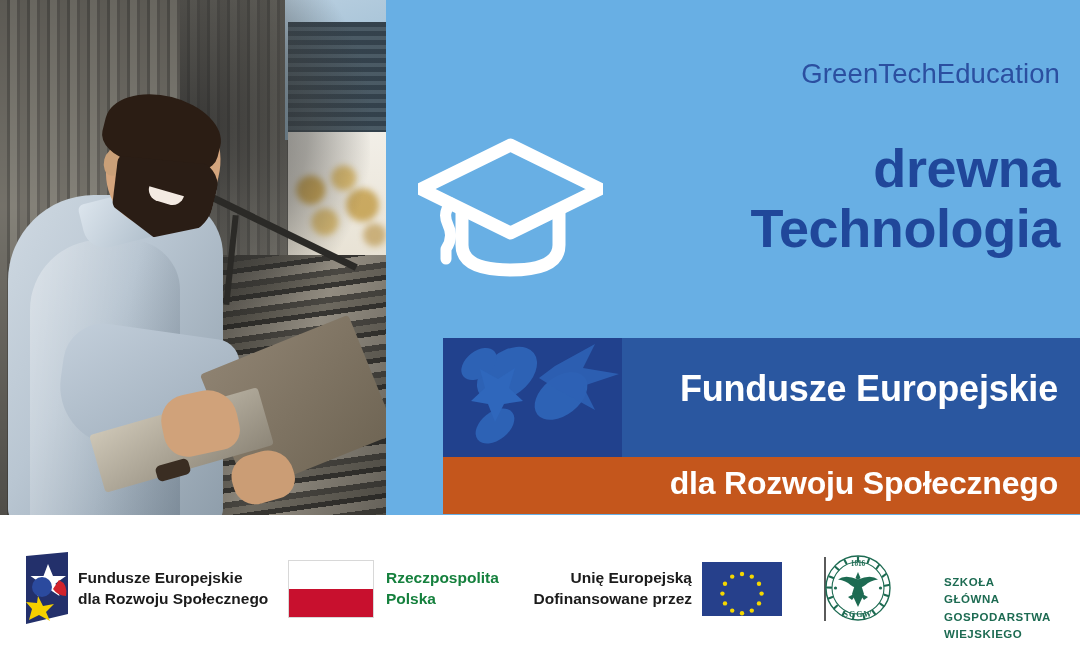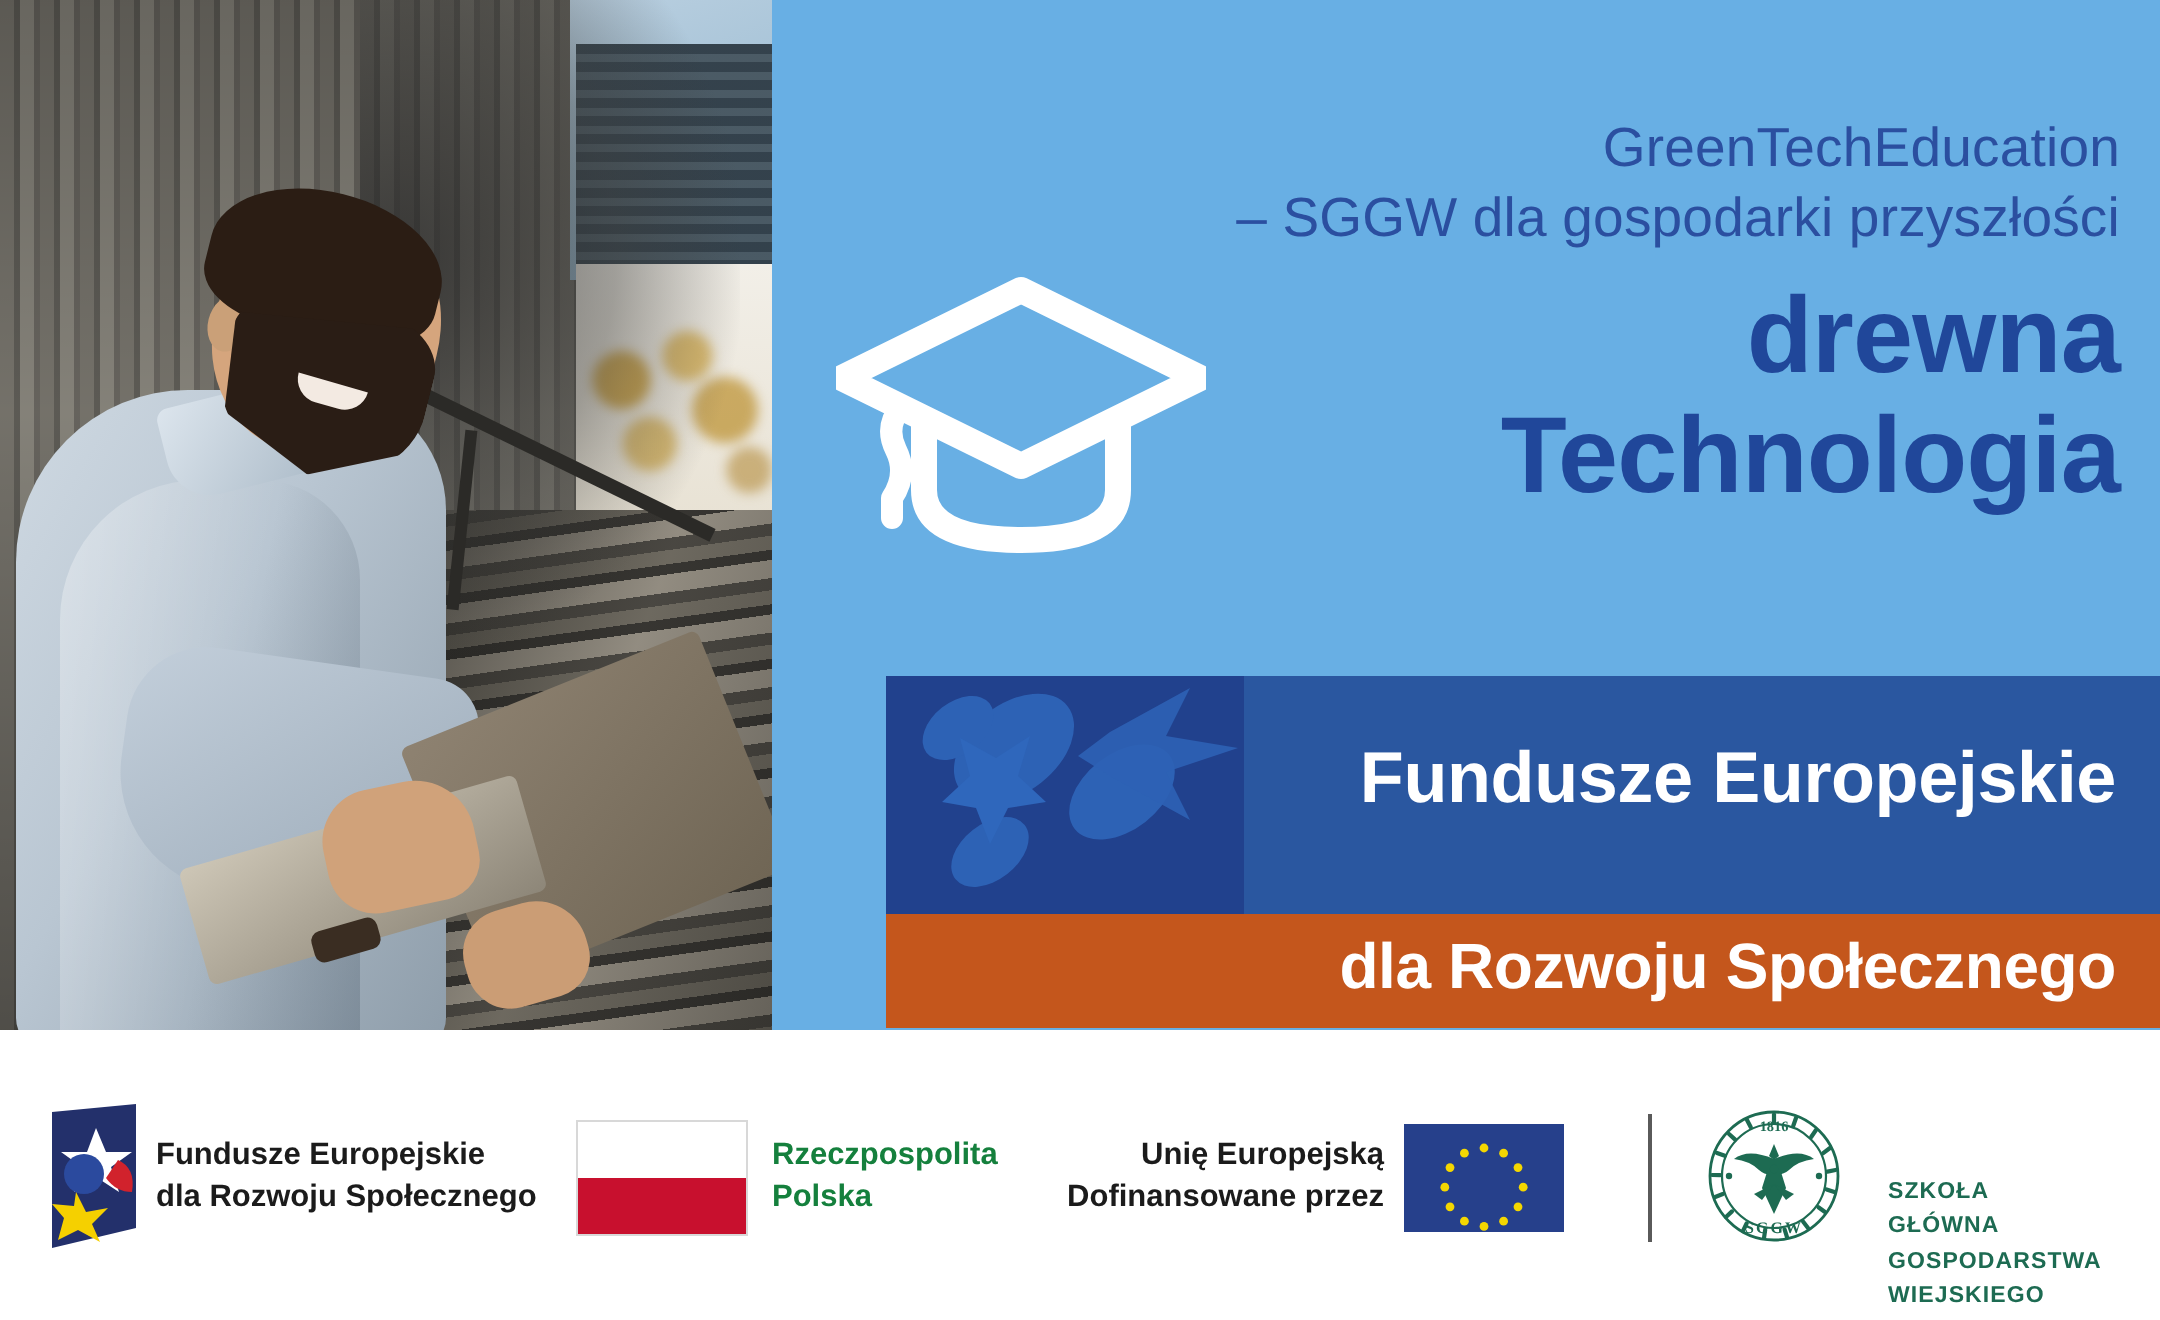--- a/index.html
+++ b/index.html
@@ -222,23 +222,23 @@
     position: absolute; left: 522px; top: 567px; width: 170px;
     text-align: right; color: #1b1b1b; font-size: 15.5px; font-weight: bold; line-height: 1.38;
   }
   .eu-flag {
     position: absolute; left: 702px; top: 562px; width: 80px; height: 54px;
     background: #26408b;
   }
   .divider {
     position: absolute; left: 824px; top: 557px; width: 2px; height: 64px; background: #5a5a5a;
   }
-  .sggw-seal { position: absolute; left: 853px; top: 554px; width: 68px; height: 68px; text-decoration: underline; }
+  .sggw-seal { position: absolute; left: 824px; top: 554px; width: 68px; height: 68px; text-decoration: underline; }
   .sggw-text {
-    position: absolute; left: 944px; top: 588px;
+    position: absolute; left: 944px; top: 574px;
     color: #1d6b52; font-size: 11.5px; font-weight: bold; line-height: 1.52;
     letter-spacing: .55px;
   }
 </style>
 </head>
 <body>
 
 <div id="root">
 
   <div class="hero">
@@ -277,21 +277,20 @@
     <div class="cap">
       <svg viewBox="0 0 185 145" width="185" height="145">
         <path d="M92.5 8 L182 52 L92.5 96 L3 52 Z" fill="none" stroke="#ffffff" stroke-width="13" stroke-linejoin="round"></path>
         <path d="M44 72 L44 108 Q44 133 92.5 133 Q141 133 141 108 L141 72" fill="none" stroke="#ffffff" stroke-width="13" stroke-linejoin="round" stroke-linecap="butt"></path>
         <path d="M33 66 Q24 76 30 88 Q36 100 28 112 L28 122" fill="none" stroke="#ffffff" stroke-width="11" stroke-linecap="round" stroke-linejoin="round"></path>
       </svg>
     </div>
 
     <div class="subtitle">
       <div>GreenTechEducation</div>
-      <div>– SGGW dla gospodarki przyszłości</div>
     </div>
 
     <div class="title">
       <div>drewna</div>
       <div>Technologia</div>
     </div>
 
     <div class="fe-bar"></div>
     <div class="fe-pattern">
       <svg viewBox="0 0 179 119" width="179" height="119">

